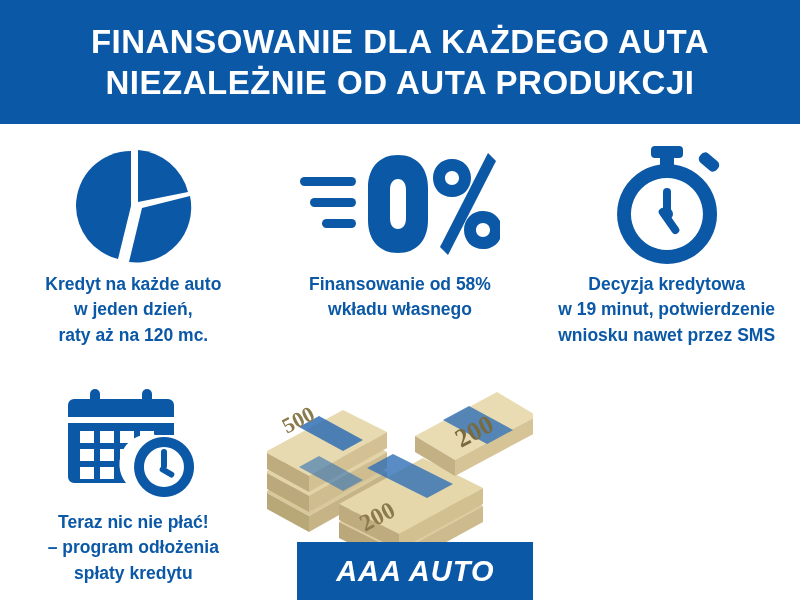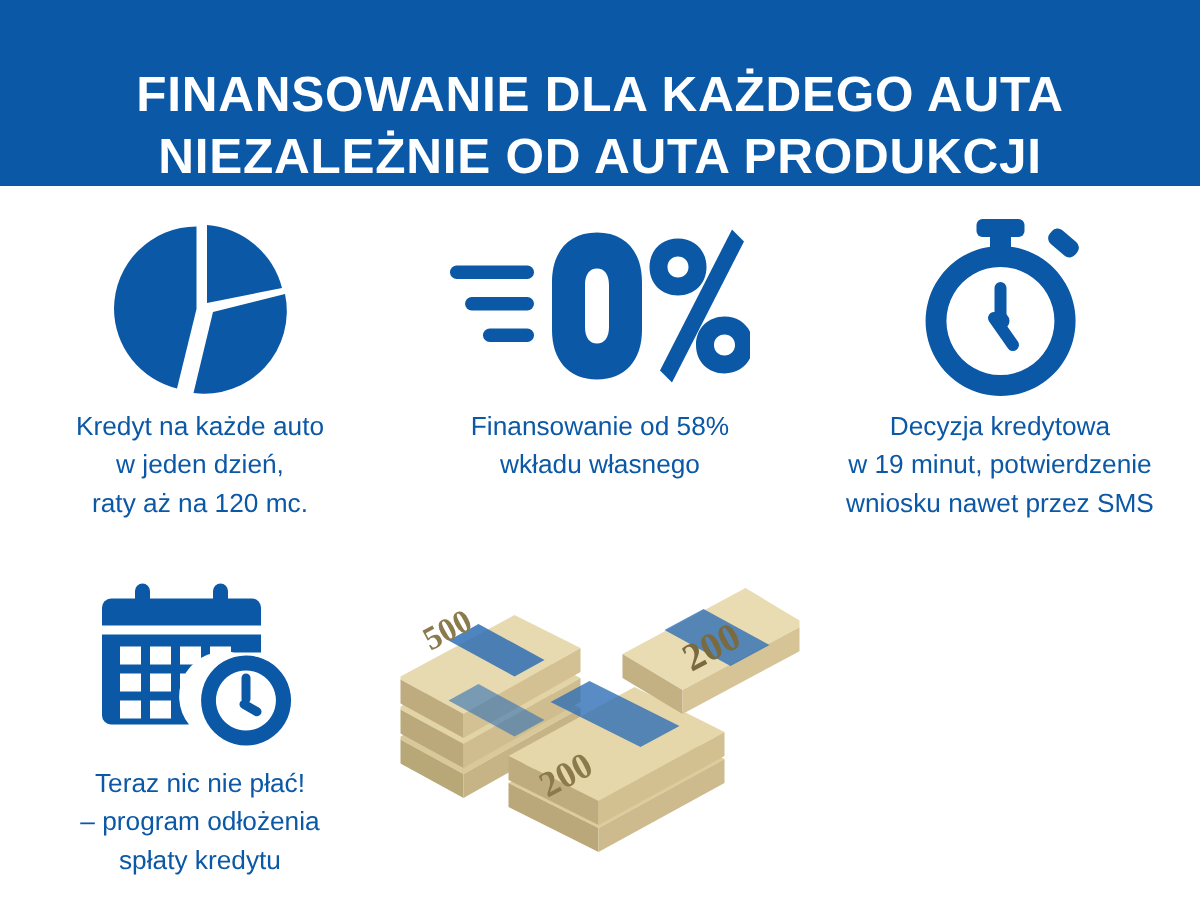--- a/index.html
+++ b/index.html
@@ -24,21 +24,21 @@
   .header {
     position: absolute;
     left: 0;
     top: 0;
     width: 800px;
     height: 124px;
     background: #0b58a6;
     display: flex;
     flex-direction: column;
     align-items: center;
-    justify-content: flex-end;
+    justify-content: center;
     box-sizing: border-box;
   }
   .header-line {
     color: #ffffff;
     font-weight: bold;
     font-size: 33px;
     letter-spacing: 0.5px;
     line-height: 1.25;
     text-align: center;
     white-space: nowrap;
@@ -66,21 +66,21 @@
   .icon-box {
     height: 120px;
     display: flex;
     align-items: center;
     justify-content: center;
   }
   .caption {
     margin-top: 6px;
     color: #0b58a6;
     font-size: 17.5px;
-    font-weight: normal;
+    font-weight: bold;
     line-height: 1.45;
     text-align: center;
     white-space: pre-line;
     padding: 0 6px;
   }
   
   .money-cell {
     position: relative;
     padding: 0;
     overflow: hidden;
@@ -238,16 +238,19 @@
             <polygon points="168,64 250,20 290,44 208,88" fill="#e9dcb2"></polygon>
             <polygon points="168,64 208,88 208,104 168,80" fill="#c3b083"></polygon>
             <polygon points="208,88 290,44 290,60 208,104" fill="#d6c496"></polygon>
             <polygon points="196,48 222,34 266,58 240,72" fill="#2f6fb5" opacity="0.8"></polygon>
             <text x="214" y="76" fill="#7a6a3f" font-size="26" font-family="'Liberation Serif', serif" font-weight="bold" transform="rotate(-28 214 76)">200</text>
             <text x="40" y="62" fill="#8b7a4c" font-size="22" font-family="'Liberation Serif', serif" font-weight="bold" transform="rotate(-28 40 62)">500</text>
             <text x="118" y="160" fill="#8b7a4c" font-size="24" font-family="'Liberation Serif', serif" font-weight="bold" transform="rotate(-28 118 160)">200</text>
           </g>
         </g>
       </svg>
+      <div class="logo">
+        <span class="logo-text">AAA AUTO</span>
+      </div>
     </div>
 
   </div>
 </div>
 
 </body></html>

